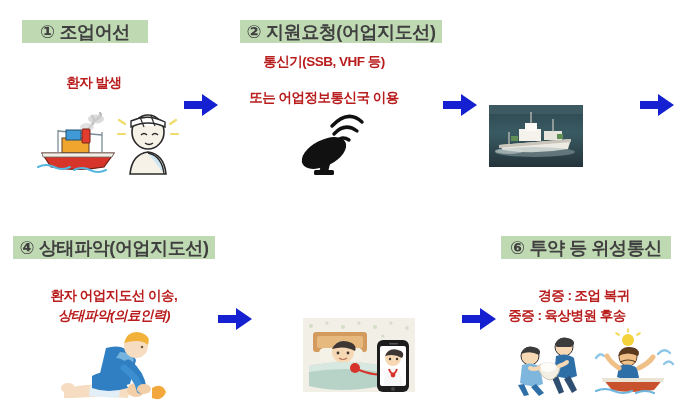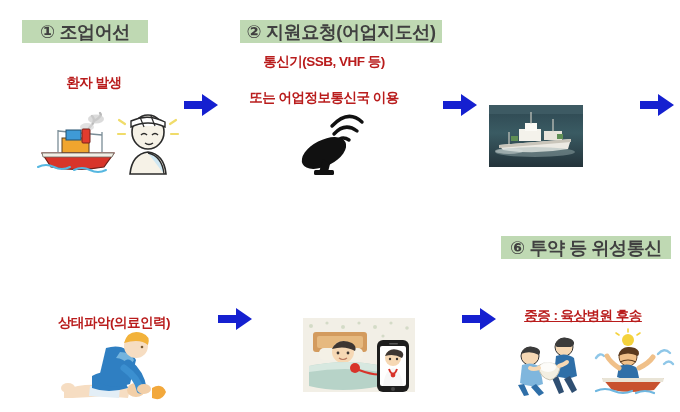--- a/index.html
+++ b/index.html
@@ -178,28 +178,31 @@
     <svg viewBox="0 0 34 26">
         <path d="M0 9 H18 V2 L34 13 L18 24 V17 H0 Z" fill="#1520d0"></path>
       </svg>
   </div>
   <div class="arrow" style="left:640px;top:92px;">
     <svg viewBox="0 0 34 26">
         <path d="M0 9 H18 V2 L34 13 L18 24 V17 H0 Z" fill="#1520d0"></path>
       </svg>
   </div>
 
+  <div class="chip" style="left:13px;top:236px;width:202px;">④ 상태파악(어업지도선)</div>
 
 
   <div class="chip" style="left:501px;top:236px;width:170px;">⑥ 투약 등 위성통신</div>
 
-  <div class="cap" style="left:18px;top:313px;width:192px;">상태파악(의료인력)</div>
-
-
-  <div class="cap" style="left:490px;top:306px;width:186px;text-decoration:underline;">중증 : 육상병원 후송</div>
+  <div class="cap" style="left:10px;top:286px;width:208px;">환자 어업지도선 이송,</div>
+  <div class="cap" style="left:18px;top:306px;width:192px;font-style:italic;">상태파악(의료인력)</div>
+
+
+  <div class="cap" style="left:494px;top:286px;width:180px;">경증 : 조업 복귀</div>
+  <div class="cap" style="left:474px;top:306px;width:186px;">중증 : 육상병원 후송</div>
 
   <div class="art" style="left:62px;top:330px;">
     <svg width="118" height="76" viewBox="0 0 118 76">
 
       <path d="M2 60 q20 -8 44 -4 l22 3 l-2 9 l-26 -2 q-22 2 -38 2 Z" fill="#f6ddc2"></path>
       <path d="M28 56 l30 2 l-1 10 l-30 -2 Z" fill="#e3eef6"></path>
       <ellipse cx="6" cy="58" rx="7" ry="5" fill="#f6ddc2"></ellipse>
 
       <ellipse cx="74" cy="60" rx="9" ry="7" fill="#f2cfa8"></ellipse>
 

